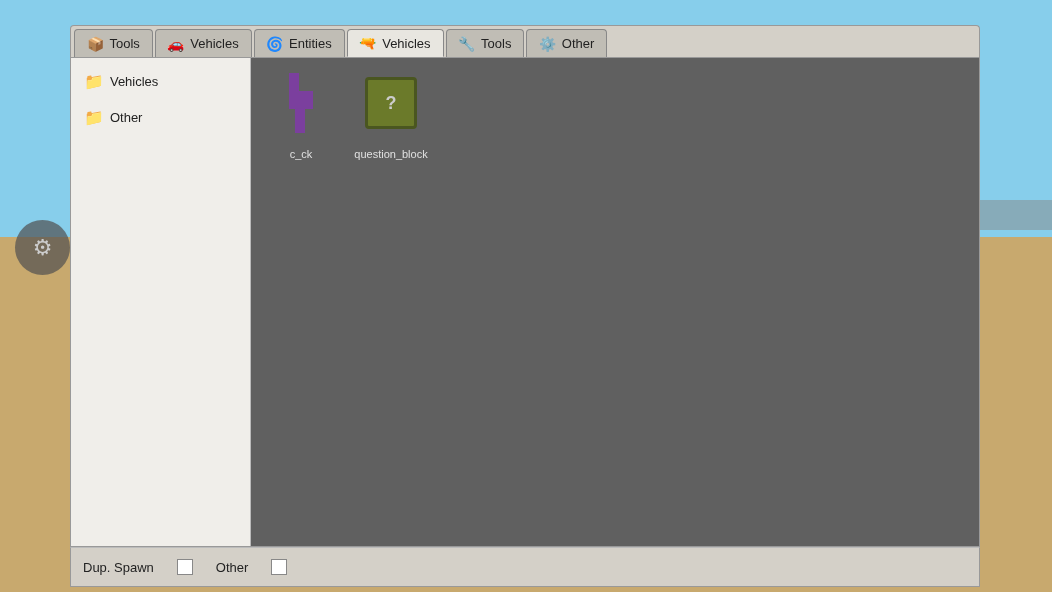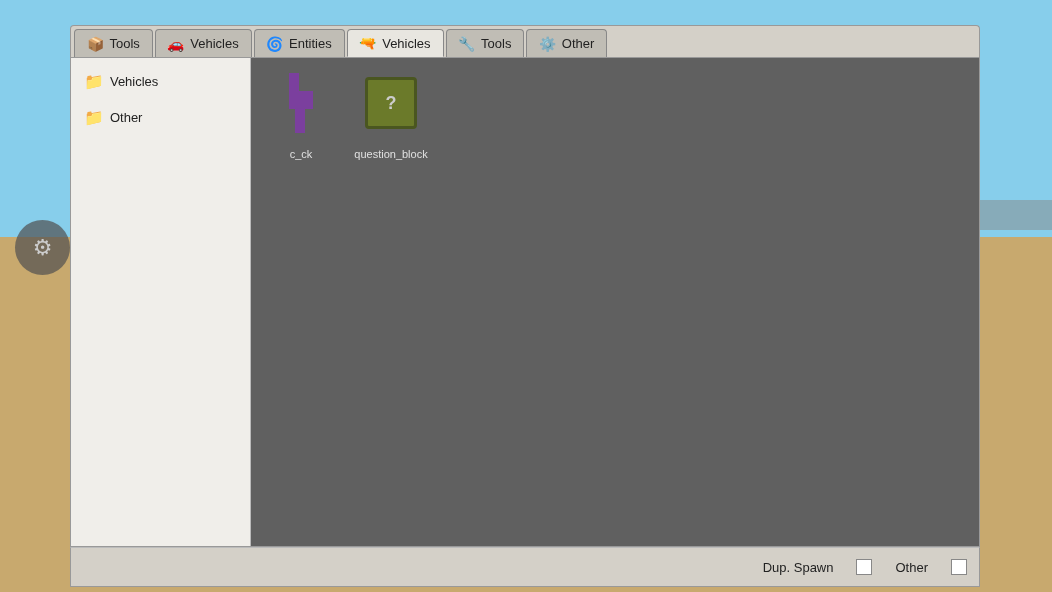--- a/index.html
+++ b/index.html
@@ -218,21 +218,20 @@
     
     .bottom-bar {
       display: flex;
       align-items: center;
       gap: 23px;
       background: #d4d0c8;
       border: 1px solid #999;
       border-top: 1px solid #bbb;
       padding: 6px 12px;
       height: 40px;
-      justify-content: flex-end;
     }
 
     .bottom-label {
       font-size: 13px;
       color: #222;
     }
 
     .bottom-checkbox {
       width: 16px;
       height: 16px;

